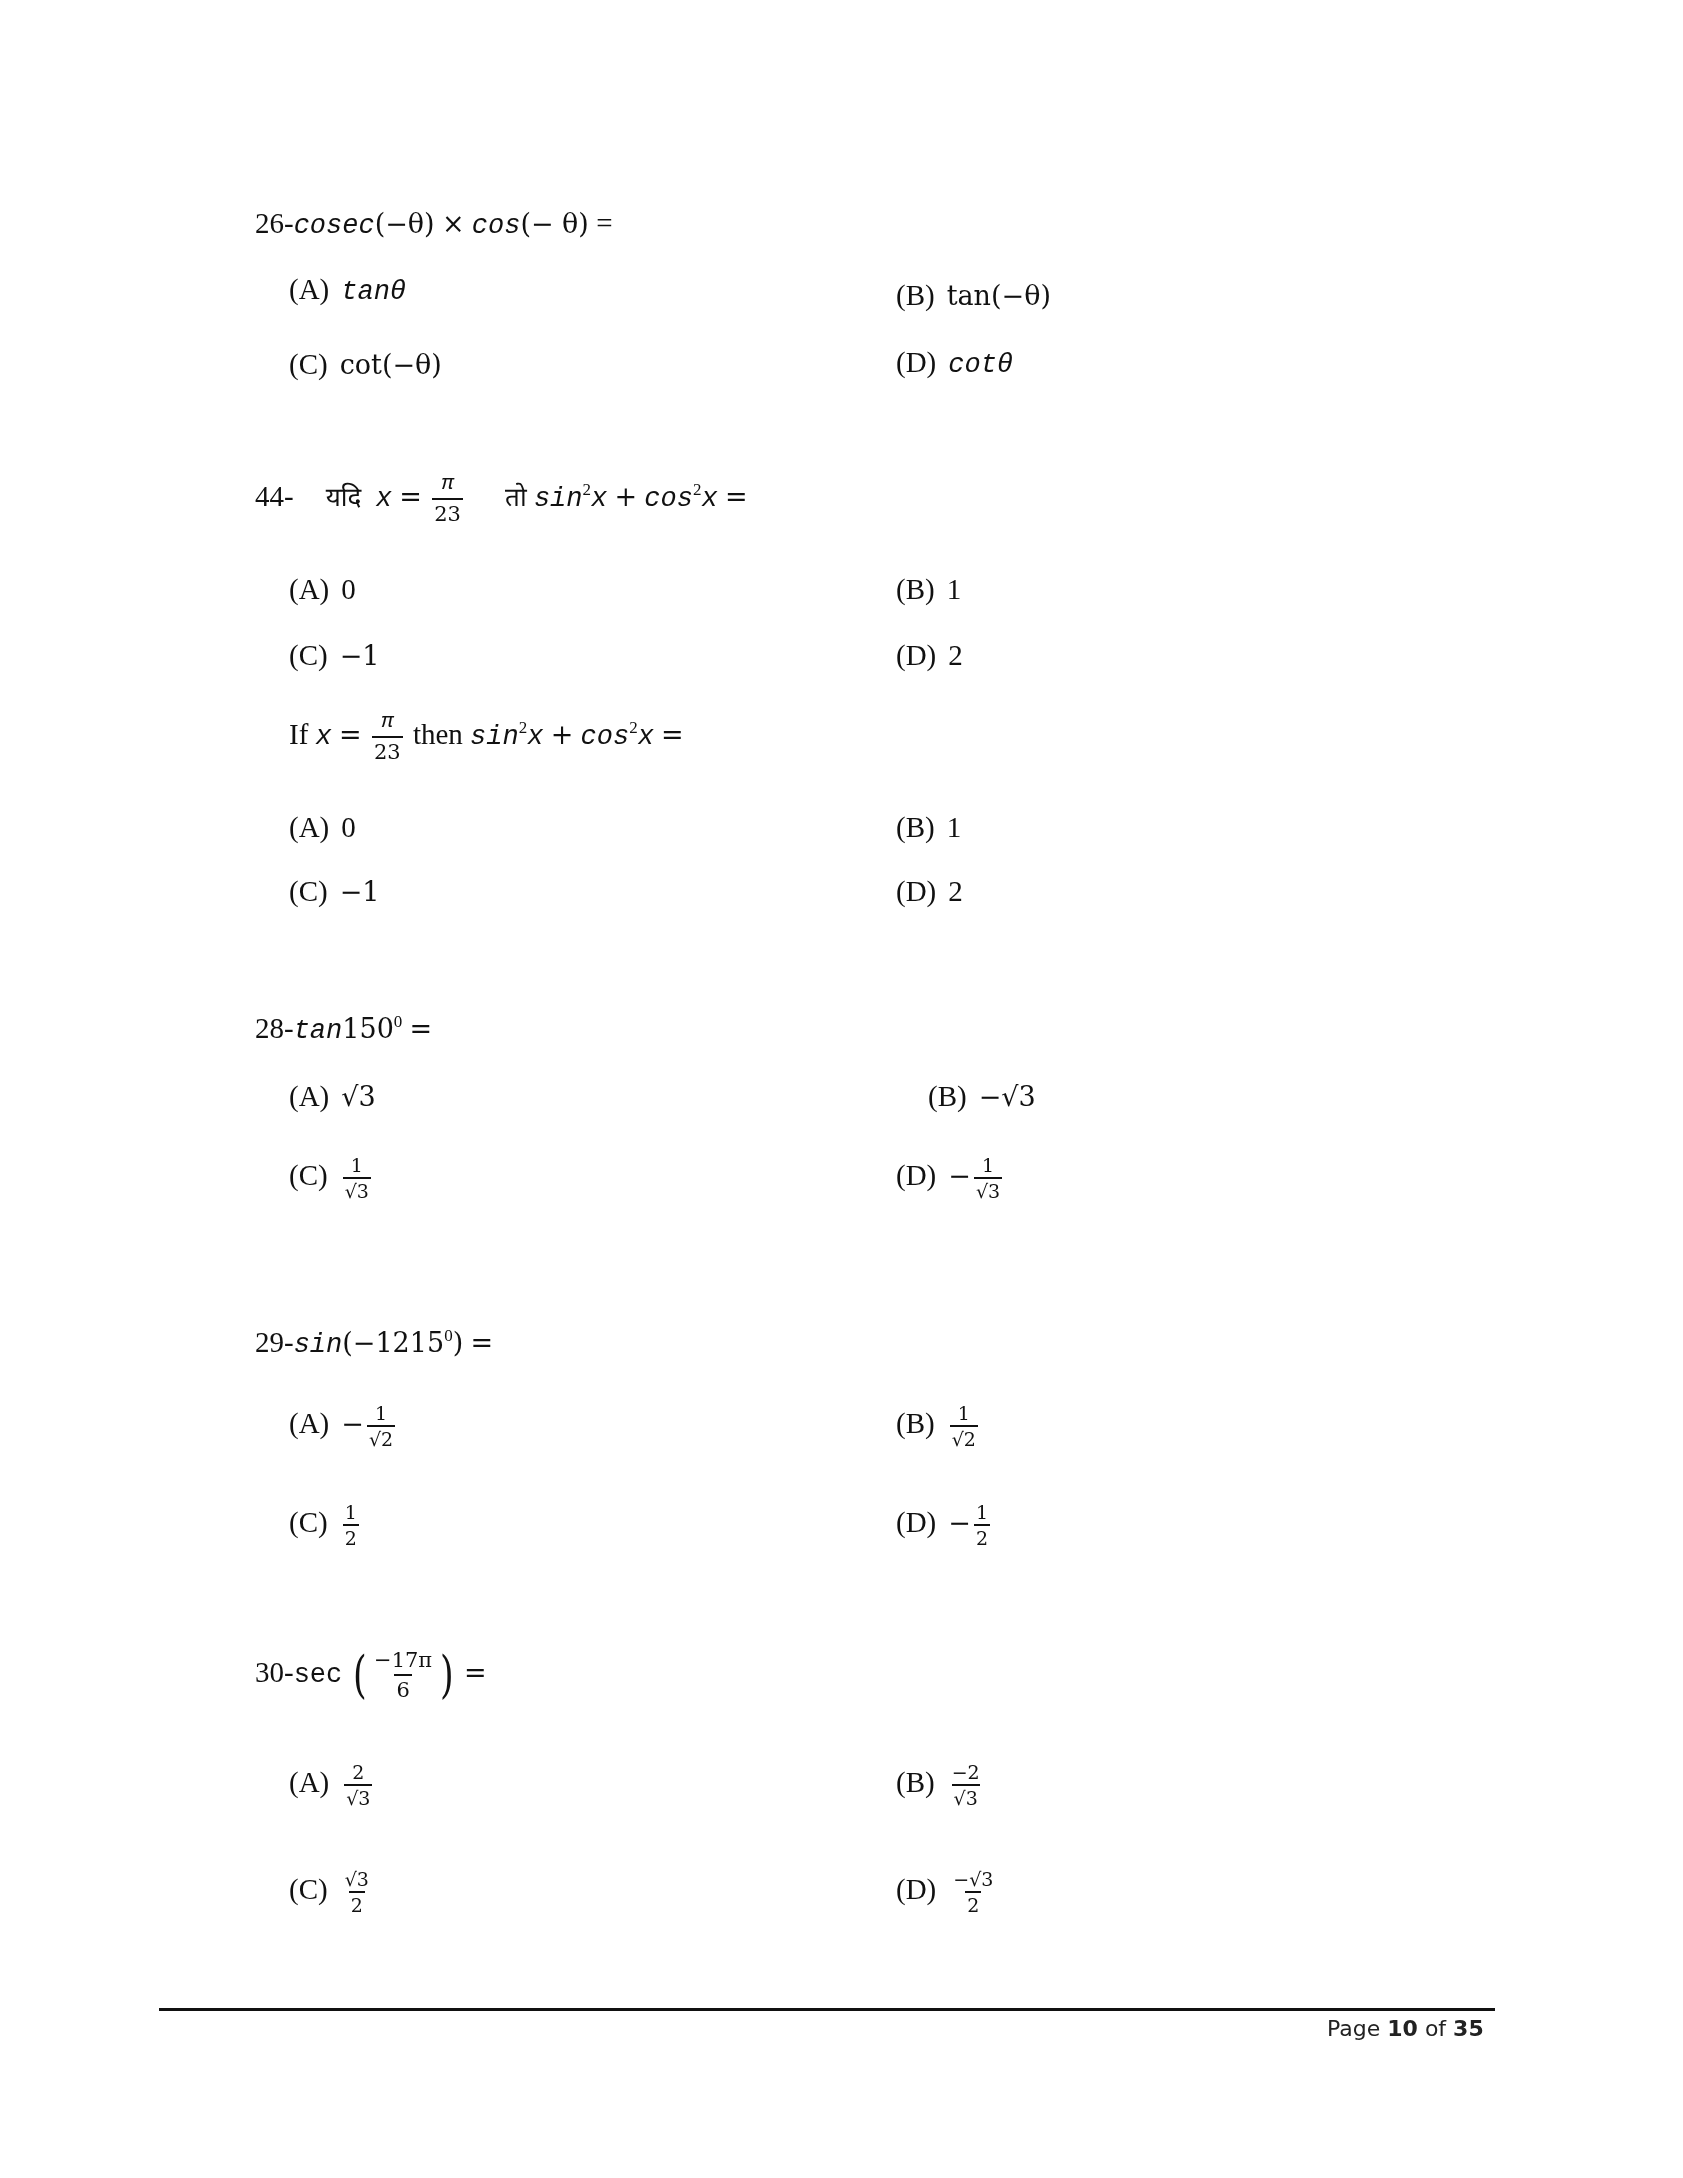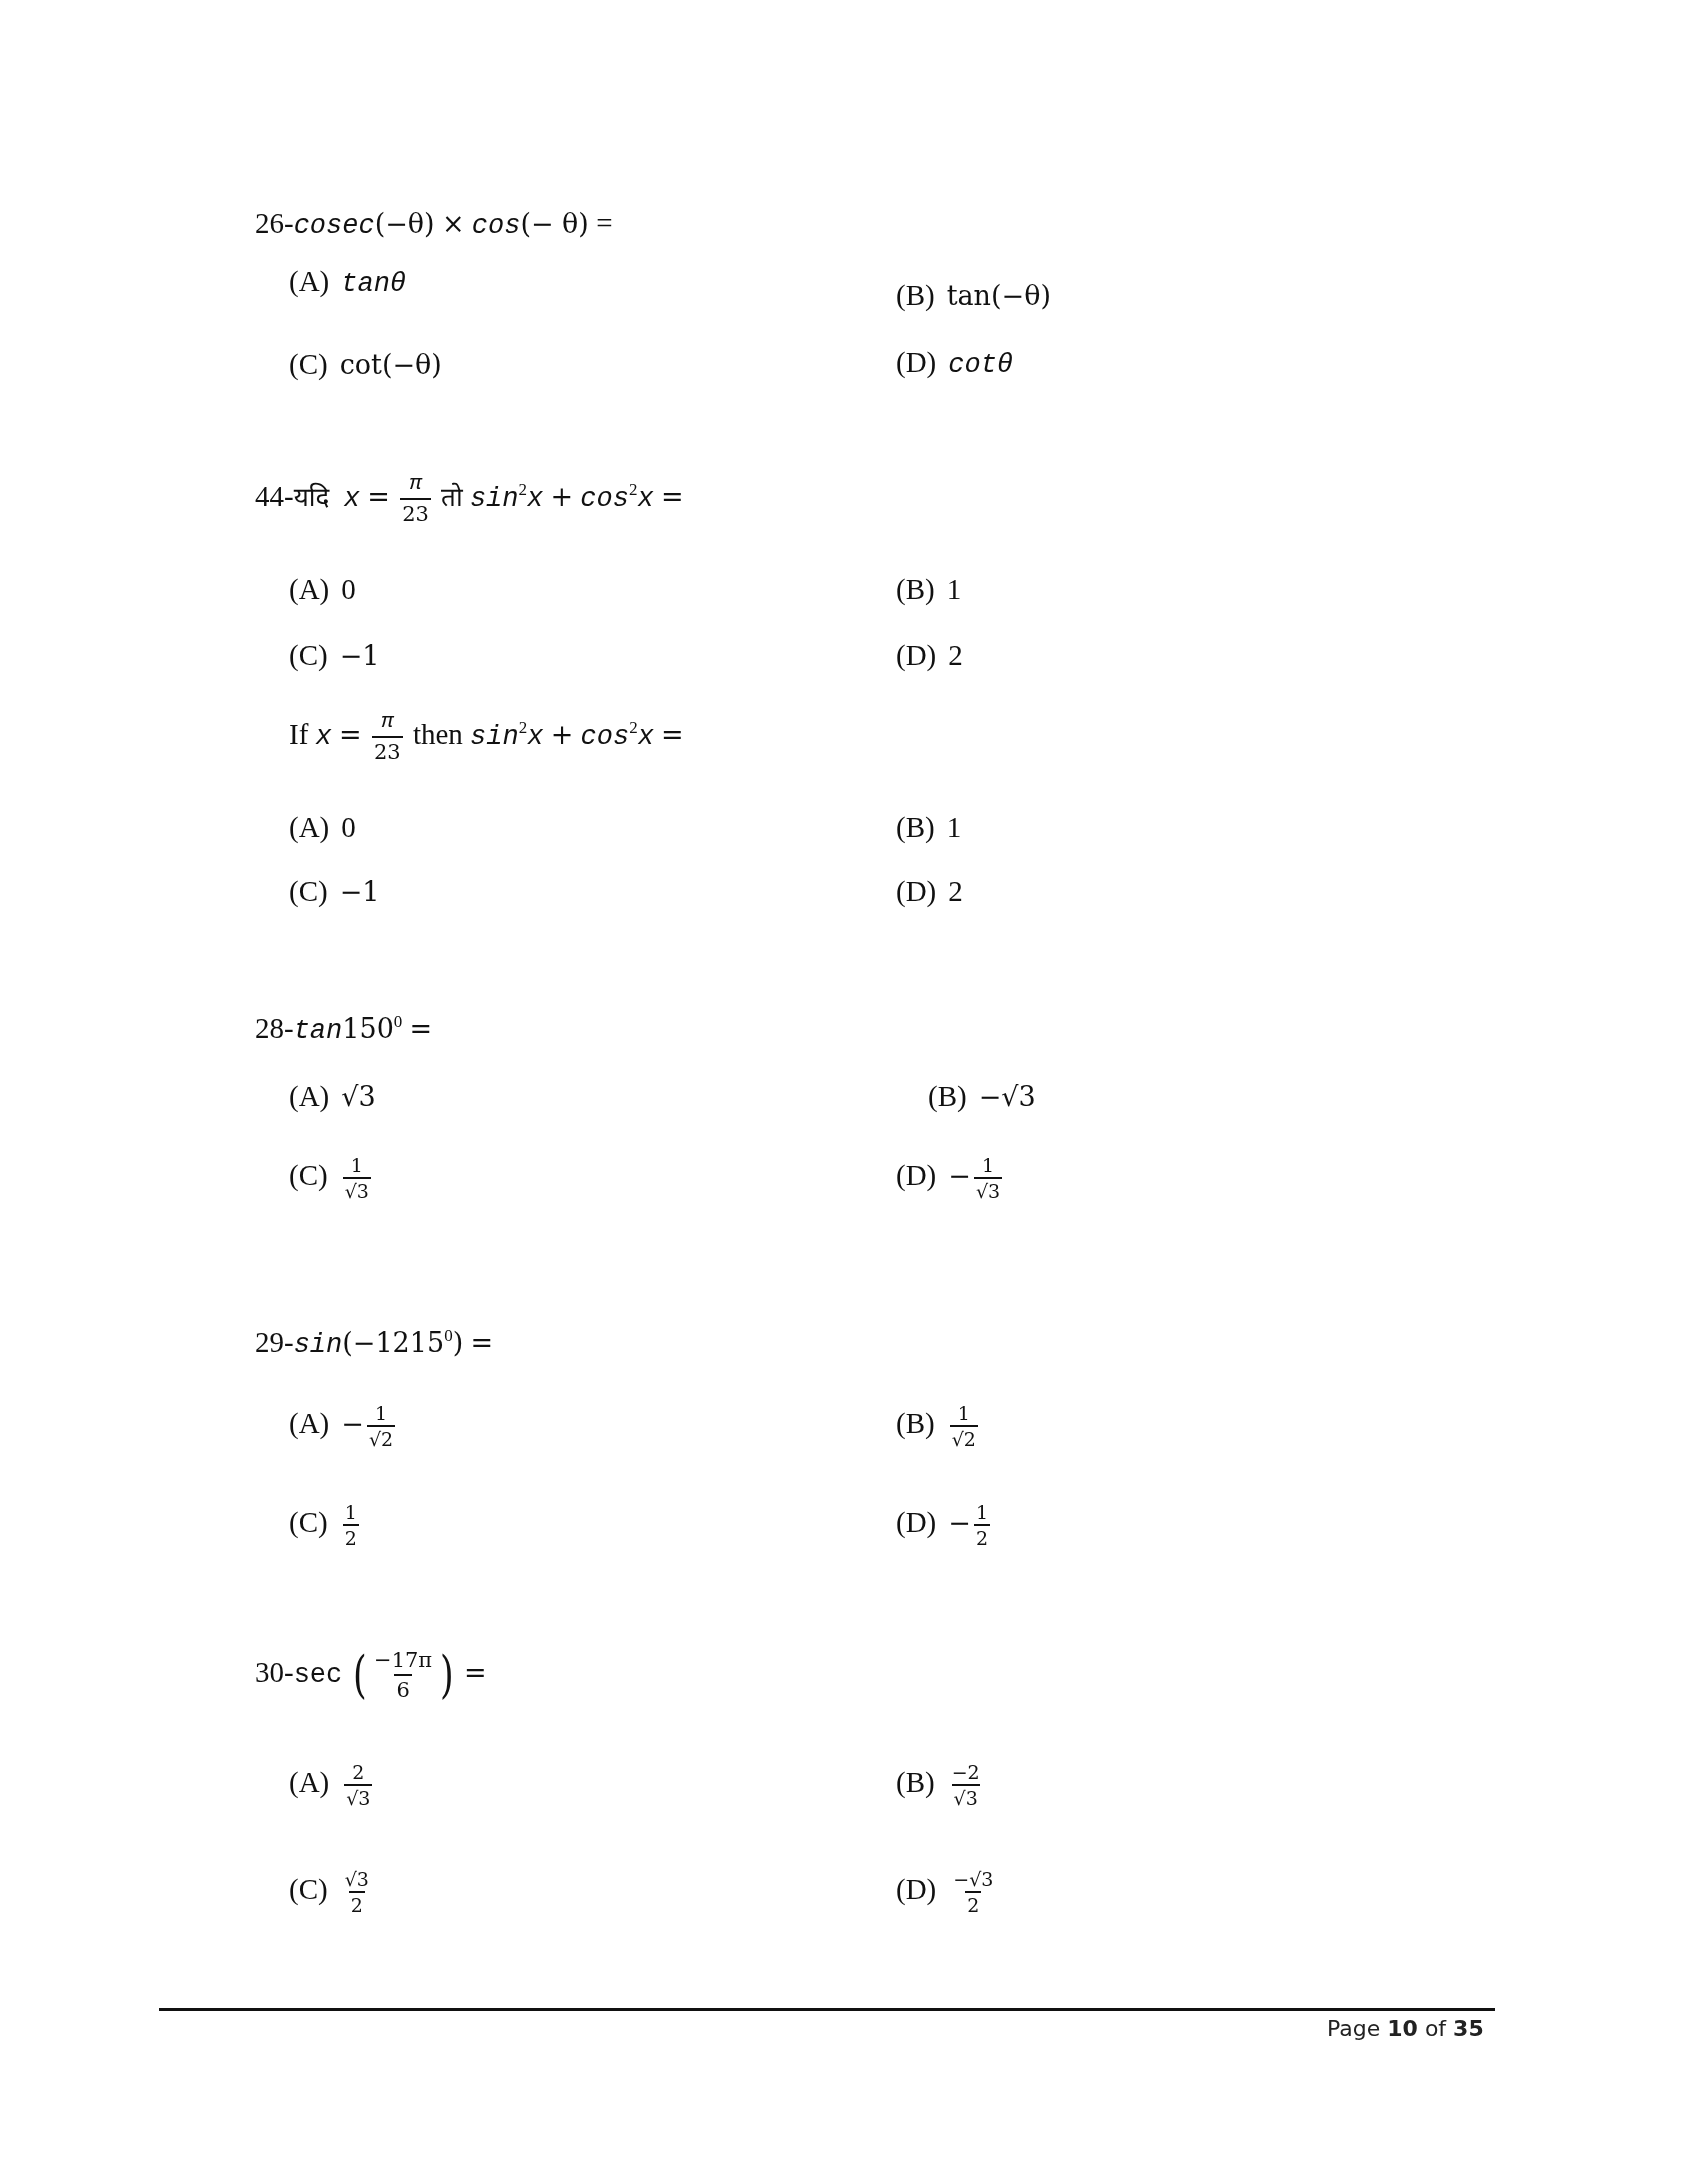--- a/index.html
+++ b/index.html
@@ -10,35 +10,35 @@
   .optR { left:896px; }
   .m { font-family:Liberation Mono, monospace; font-style:italic; font-size:27px; }
   .mu { font-family:"DejaVu Serif", "Liberation Serif", serif; font-size:27px; }
   .lbl { margin-right:12px; }
   .frac { display:inline-flex; flex-direction:column; align-items:center; vertical-align:middle; margin:0 3px; font-family:"DejaVu Serif", serif; font-size:19px; line-height:22px; }
   .frac .num { padding:0 2px 1px; }
   .frac .den { border-top:2.5px solid #111; padding:1px 2px 0; }
   .frac.big { font-size:21px; line-height:26px; }
   .sup { font-size:17px; vertical-align:super; line-height:0; font-style:normal; }
   .paren { font-family:"DejaVu Serif", serif; font-size:50px; font-weight:200; vertical-align:middle; line-height:50px; display:inline-block; transform:scaleX(0.7); }
-  .deva { font-family:"DejaVu Sans", sans-serif; font-size:26px; }
+  .deva { font-family:"DejaVu Sans", sans-serif; font-size:26px;margin-left:32px; }
   .footer-rule { position:absolute; left:159px; top:2008px; width:1336px; height:3px; background:#111; }
   .footer-text { position:absolute; left:1327px; top:2016px; font-family:"DejaVu Sans", "Liberation Sans", sans-serif; font-size:22px; color:#222; }
   .footer-text b { font-weight:bold; }
 </style>
 </head>
 <body>
 
 <div class="line q" style="top:206px;">
   <span>26-</span><span class="m">cosec</span><span class="mu">(−θ)</span>
   <span class="mu">×</span>
   <span class="m">cos</span><span class="mu">(− θ)</span>
   <span>=</span>
 </div>
-<div class="line optL" style="top:264px;">
+<div class="line optL" style="top:272px;">
   <span class="lbl">(A)</span><span class="m">tanθ</span>
 </div>
 <div class="line optR" style="top:278px;">
   <span class="lbl">(B)</span><span class="mu">tan(−θ)</span>
 </div>
 <div class="line optL" style="top:347px;">
   <span class="lbl">(C)</span><span class="mu">cot(−θ)</span>
 </div>
 <div class="line optR" style="top:345px;">
   <span class="lbl">(D)</span><span class="m">cotθ</span>

